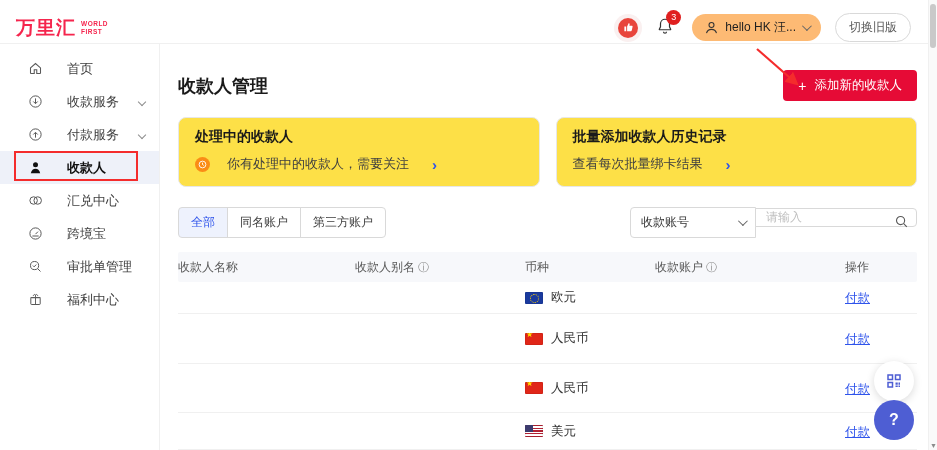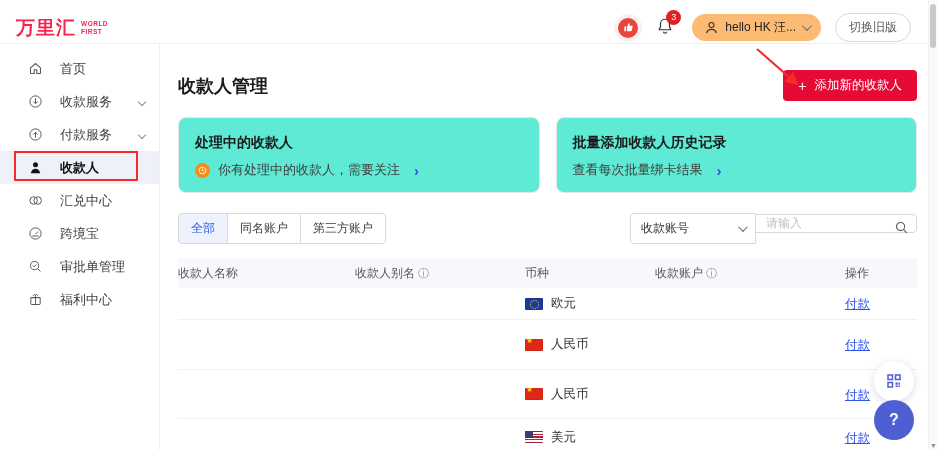--- a/index.html
+++ b/index.html
@@ -20,38 +20,38 @@
            font-size:9px; border-radius:8px; display:flex; align-items:center; justify-content:center; }
   .user-pill { display:flex; align-items:center; gap:6px; background:#fdba74; border-radius:16px; padding:5px 12px; cursor:pointer; }
   .user-pill span.name { font-size:12px; color:#1f1f1f; }
   .chev-down { width:7px; height:7px; border-right:1.5px solid #666; border-bottom:1.5px solid #666; transform:rotate(45deg) translateY(-2px); }
   .switch-old { border:1px solid #d9d9d9; border-radius:15px; background:#fff; color:#595959; font-size:12px; padding:5px 13px; cursor:pointer; }
 
   
   .layout { display:flex; height:406px; }
   .sidebar { width:160px; border-right:1px solid #f0f0f0; padding-top:8px; flex:none; }
   .side-item { height:33px; display:flex; align-items:center; padding:0 14px 0 27px; font-size:13px; color:#404040; cursor:pointer; }
-  .side-item .lbl { margin-left:17px; }
+  .side-item .lbl { margin-left:24px; }
   .side-item .exp { margin-left:auto; width:6px; height:6px; border-right:1.3px solid #8c8c8c; border-bottom:1.3px solid #8c8c8c; transform:rotate(45deg); }
   .side-item.active { background:#eef1f9; font-weight:bold; color:#111; }
   .sicon { width:16px; height:16px; flex:none; display:flex; align-items:center; justify-content:center; }
   .sicon svg { width:15px; height:15px; }
 
   
   .main { flex:1; padding:14px 20px 0 18px; position:relative; }
   .title-row { display:flex; align-items:center; justify-content:space-between; margin-top:12px; }
   .page-title { font-size:18px; font-weight:bold; color:#1a1a1a; }
   .add-btn { background:#e60b36; color:#fff; border:none; border-radius:4px; font-size:12.5px;
              padding:7px 15px; display:flex; align-items:center; gap:8px; cursor:pointer; }
   .add-btn .plus { font-size:14px; line-height:1; }
 
   .cards { display:flex; gap:16px; margin-top:16px; }
-  .card { flex:1; border:1px solid #e7e7e7; border-radius:8px; padding:16px 16px 13px; background:#5eead4; }
+  .card { flex:1; border:1px solid #e7e7e7; border-radius:8px; padding:10px 16px 13px; background:#fde047; }
   .card-title { font-size:14px; font-weight:bold; color:#1a1a1a; margin-bottom:9px; }
-  .card-desc { display:flex; align-items:center; gap:8px; font-size:13px; color:#404040; }
+  .card-desc { display:flex; align-items:center; gap:17px; font-size:13px; color:#404040; }
   .warn-ic { width:15px; height:15px; border-radius:50%; background:#fa8c16; display:flex; align-items:center; justify-content:center; flex:none; }
   .link-chev { color:#2f54eb; font-size:15px; font-weight:bold; margin-left:6px; cursor:pointer; line-height:1; }
 
   .toolbar { margin-top:20px; display:flex; align-items:center; justify-content:space-between; }
   .tabs { display:flex; }
   .tab { border:1px solid #d9d9d9; background:#fff; padding:6px 12px; font-size:12px; color:#404040; margin-left:-1px; cursor:pointer; }
   .tab:first-child { border-radius:4px 0 0 4px; margin-left:0; }
   .tab:last-child { border-radius:0 4px 4px 0; }
   .tab.active { background:#eef2fd; color:#2f54eb; }
   .filter { display:flex; }

